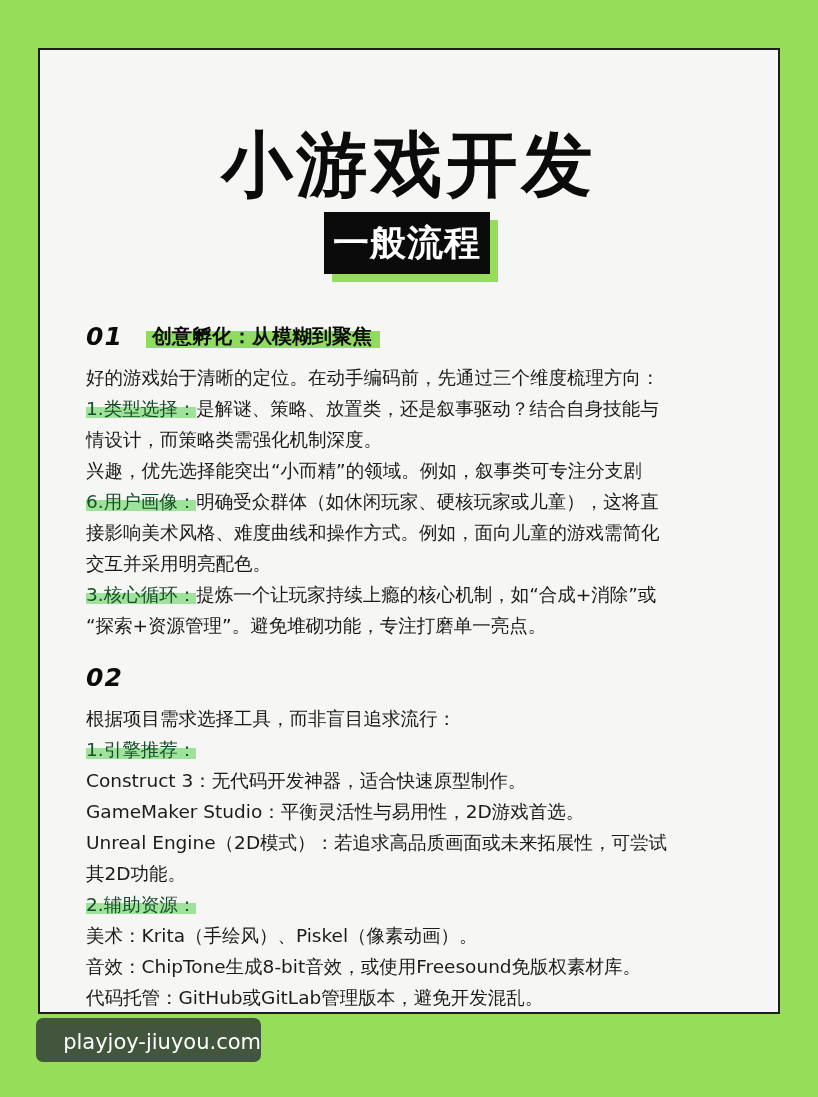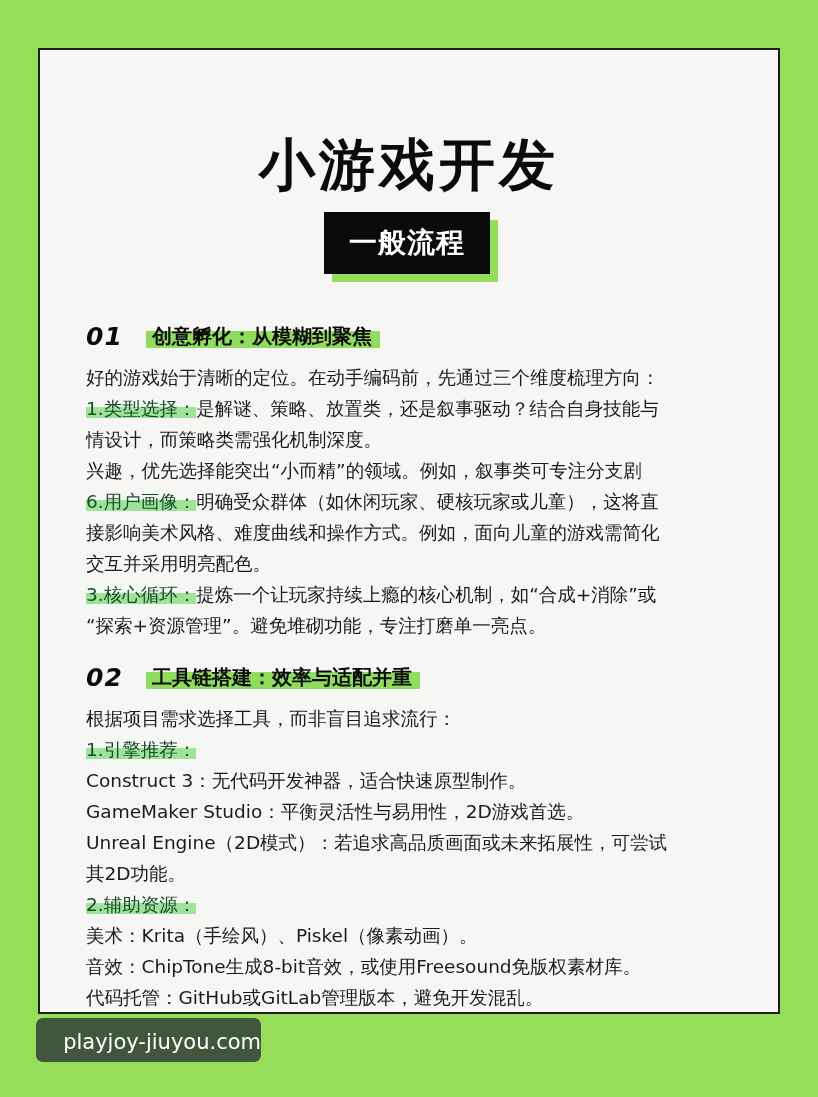--- a/index.html
+++ b/index.html
@@ -8,28 +8,28 @@
     background: #96dd5a;
     font-family: "DejaVu Sans", "Liberation Sans", sans-serif;
     position: relative;
   }
   .card {
     position: absolute; left: 38px; top: 48px; width: 742px; height: 966px;
     background: #f6f6f4; border: 2px solid #1e1e1e; box-sizing: border-box;
   }
   .title {
     position: absolute; left: 0; right: 0; top: 60px; text-align: center;
-    font-size: 56px; font-weight: bold; color: #0b0b0b; letter-spacing: 4px;
+    font-size: 71px; font-weight: bold; color: #0b0b0b; letter-spacing: 4px;
     line-height: 110px;
   }
   .subtitle-wrap { position: absolute; left: 284px; top: 162px; width: 166px; height: 62px; }
   .subtitle-shadow { position: absolute; left: 8px; top: 8px; width: 166px; height: 62px; background: #96dd5a; }
   .subtitle {
     position: absolute; left: 0; top: 0; width: 166px; height: 62px; background: #0b0b0b; color: #fff;
-    font-size: 28px; font-weight: bold; text-align: center; line-height: 62px; letter-spacing: 1px;
+    font-size: 36px; font-weight: bold; text-align: center; line-height: 62px; letter-spacing: 1px;
   }
   .section { position: absolute; left: 46px; width: 680px; }
   .sec-head { display: flex; align-items: center; height: 36px; }
   .sec-num {
     font-family: "DejaVu Sans", sans-serif; font-style: italic; font-weight: 900; font-size: 25px;
     color: #0b0b0b; width: 60px; letter-spacing: 1px;
   }
   .sec-title {
     font-size: 20px; font-weight: bold; color: #0b0b0b; padding: 0 8px 0 6px;
     background: linear-gradient(to bottom, transparent 30%, #8fdc5f 30%, #8fdc5f 92%, transparent 92%);
@@ -69,21 +69,20 @@
     <div class="line"><span class="hl">6.用户画像：</span><span>明确受众群体（如休闲玩家、硬核玩家或儿童），这将直</span></div>
     <div class="line">接影响美术风格、难度曲线和操作方式。例如，面向儿童的游戏需简化</div>
     <div class="line">交互并采用明亮配色。</div>
     <div class="line"><span class="hl">3.核心循环：</span><span>提炼一个让玩家持续上瘾的核心机制，如“合成+消除”或</span></div>
     <div class="line">“探索+资源管理”。避免堆砌功能，专注打磨单一亮点。</div>
   </div>
 
   <div class="section" style="top:598px;margin-top:11px;">
     <div class="sec-head">
       <span class="sec-num">02</span>
-      <span class="sec-title">工具链搭建：效率与适配并重</span>
     </div>
     <div style="height:8px"></div>
     <div class="line">根据项目需求选择工具，而非盲目追求流行：</div>
     <div class="line"><span class="hl">1.引擎推荐：</span></div>
     <div class="line">Construct 3：无代码开发神器，适合快速原型制作。</div>
     <div class="line">GameMaker Studio：平衡灵活性与易用性，2D游戏首选。</div>
     <div class="line">Unreal Engine（2D模式）：若追求高品质画面或未来拓展性，可尝试</div>
     <div class="line">其2D功能。</div>
     <div class="line"><span class="hl">2.辅助资源：</span></div>
     <div class="line">美术：Krita（手绘风）、Piskel（像素动画）。</div>

